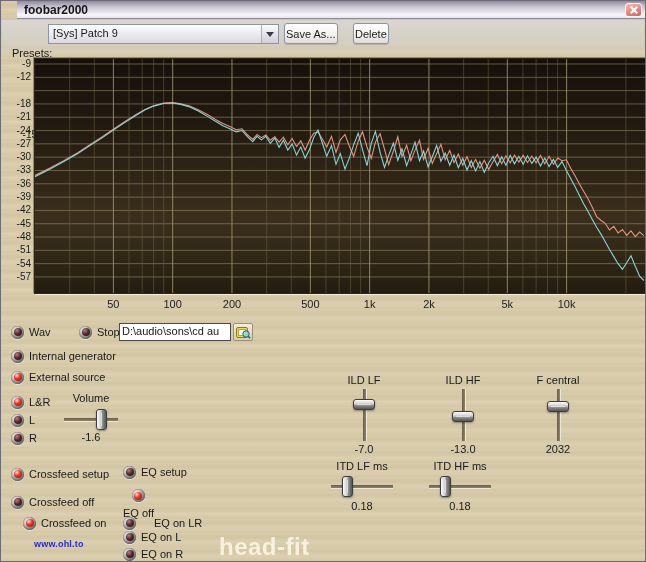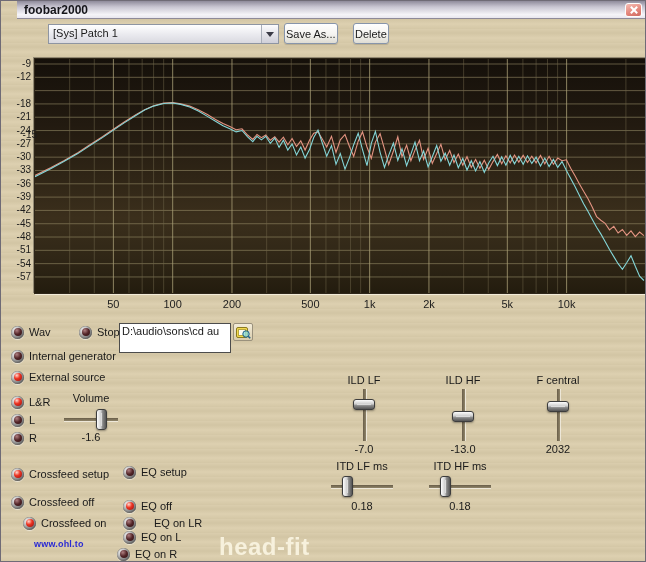--- a/index.html
+++ b/index.html
@@ -91,23 +91,26 @@
 </head>
 <body>
 
 <div class="window">
 
   <div class="titlebar">
     <span class="title">foobar2000</span>
     <div class="close"></div>
   </div>
 
+  <div class="toolbar">
+    <span class="toolbar-label">Presets:</span>
+  </div>
 
   <div class="combo silver" style="left:47px;top:23px;width:231px;height:20px;">
-    <span class="val">[Sys] Patch  1</span>
+    <span class="val">[Sys] Patch  9</span>
     <span class="arrow">
         <span class="tri"></span>
       </span>
   </div>
   <div class="btn" style="left:283px;top:22px;">Save As...</div>
   <div class="btn" style="left:352px;top:22px;">Delete</div>
 
   <div id="chart"><svg width="610" height="234" viewBox="0 0 610 234">
         <defs>
           <linearGradient id="bg" x1="0" y1="0" x2="0" y2="1">
@@ -165,21 +168,21 @@
         <line x1="472.32350928697707" y1="0" x2="472.32350928697707" y2="234" stroke="#a89d76" stroke-opacity="0.8"></line>
         <line x1="531.6175464348853" y1="0" x2="531.6175464348853" y2="234" stroke="#a89d76" stroke-opacity="0.8"></line>
         <polyline points="0.0,116.4 15.6,108.8 28.8,101.7 42.8,93.7 54.9,85.7 67.4,77.8 78.4,70.2 89.6,62.7 100.8,55.6 109.6,50.7 118.6,46.7 128.7,44.0 137.7,43.6 145.8,44.9 154.7,47.1 163.3,50.7 172.4,55.6 180.5,60.5 188.0,64.5 194.8,67.6 201.1,70.7 207.0,69.8 212.6,76.0 217.8,80.4 222.0,75.5 226.4,78.6 230.8,76.0 235.3,81.3 239.8,77.8 244.1,83.1 248.4,78.2 252.8,85.7 257.1,79.5 261.5,87.5 265.8,81.8 270.1,91.1 274.5,81.3 278.7,74.2 283.0,72.9 287.3,80.0 291.7,88.0 296.5,77.3 301.0,93.3 305.3,80.9 310.0,75.5 314.5,87.5 318.7,97.3 323.2,82.2 327.5,72.9 332.0,88.0 336.3,99.5 340.4,83.1 345.1,74.7 349.5,90.2 353.7,105.7 358.4,92.0 362.8,77.8 367.0,97.7 371.6,86.2 375.9,101.7 380.0,91.1 384.5,81.3 388.6,100.4 393.1,89.3 397.3,104.4 401.7,94.6 405.9,85.3 410.2,100.8 414.7,91.5 419.0,103.5 423.3,95.1 427.8,106.2 432.0,97.7 436.3,108.4 440.6,100.4 444.9,109.3 449.3,101.3 453.7,110.6 458.0,102.6 462.4,95.5 466.7,104.8 470.9,96.8 475.2,103.9 479.5,96.0 483.8,103.1 488.2,96.4 492.5,103.5 496.8,97.3 501.1,103.9 505.5,96.4 509.8,104.8 514.1,97.3 518.4,105.3 522.7,99.1 527.0,101.7 531.4,100.8 535.7,109.3 540.0,116.8 544.3,124.8 548.6,132.3 552.9,139.4 557.2,147.9 561.6,157.6 565.8,161.2 570.1,164.3 574.5,170.9 578.8,167.4 583.1,174.0 587.4,170.5 591.7,176.3 596.0,171.8 600.3,177.6 604.6,173.1 608.9,176.7" fill="none" stroke="#e49482" stroke-width="1.1"></polyline>
         <polyline points="0.0,117.7 15.6,109.7 28.8,102.6 42.8,94.6 54.9,86.6 67.4,78.6 78.4,71.1 89.6,63.6 100.8,56.5 109.6,51.1 118.6,47.1 128.7,44.5 137.7,44.0 145.8,45.4 154.7,48.0 163.3,52.0 172.4,57.4 180.5,62.2 188.0,66.7 194.8,69.8 201.1,72.9 207.0,71.5 212.6,77.8 217.8,82.6 222.0,77.3 226.4,80.9 230.8,77.3 235.3,84.4 239.8,79.1 244.1,88.4 248.4,81.3 252.8,91.1 257.1,84.9 261.5,96.0 265.8,88.0 270.1,99.1 274.5,90.6 278.7,78.6 283.0,71.1 287.3,84.0 291.7,97.3 296.5,86.6 301.0,105.3 305.3,94.6 310.0,110.1 314.5,98.6 318.7,85.7 323.2,74.2 327.5,90.6 332.0,106.6 336.3,84.4 340.4,72.4 345.1,93.3 349.5,108.4 353.7,96.4 358.4,84.0 362.8,101.3 367.0,89.7 371.6,106.6 375.9,95.1 380.0,83.1 384.5,101.7 388.6,92.0 393.1,107.9 397.3,97.7 401.7,86.6 405.9,102.2 410.2,94.2 414.7,106.2 419.0,96.0 423.3,108.8 427.8,99.5 432.0,111.0 436.3,101.7 440.6,111.9 444.9,102.6 449.3,113.3 453.7,103.9 458.0,97.3 462.4,106.6 466.7,97.7 470.9,106.2 475.2,96.4 479.5,104.8 483.8,97.3 488.2,105.3 492.5,96.8 496.8,104.4 501.1,98.2 505.5,107.0 509.8,99.1 514.1,107.5 518.4,100.4 522.7,108.4 527.0,102.6 531.4,111.5 535.7,119.5 540.0,127.5 544.3,136.3 548.6,144.8 552.9,152.3 557.2,160.3 561.6,168.3 565.8,174.9 570.1,182.5 574.5,190.5 578.8,197.6 583.1,204.7 587.4,210.4 591.7,203.8 596.0,196.7 600.3,207.3 604.6,217.1 608.9,221.5" fill="none" stroke="#84d6d8" stroke-width="1.1"></polyline>
       </svg></div>
   <div id="ylabels"></div>
   <div id="xlabels"></div>
 
   <div id="radios"></div>
 
-  <div class="field" style="left:118px;top:322px;width:112px;height:30px;">D:\audio\sons\cd au</div>
+  <div class="field" style="left:118px;top:322px;width:112px;height:18px;">D:\audio\sons\cd au</div>
   <div class="iconbtn" style="left:232px;top:322px;">
     <svg width="15" height="13" viewBox="0 0 15 13">
       <rect x="0.5" y="1.5" width="11" height="10" rx="1.5" fill="#f4d94e" stroke="#8a7a1e"></rect>
       <rect x="2.5" y="3.5" width="7" height="6" fill="#fdfbee" stroke="#b9a83c"></rect>
       <circle cx="10" cy="8" r="3.2" fill="rgba(140,220,220,0.8)" stroke="#1d5f86"></circle>
       <line x1="12.2" y1="10.2" x2="14.2" y2="12.2" stroke="#1d5f86" stroke-width="1.6"></line>
     </svg>
   </div>
 
 
@@ -250,33 +253,33 @@
       <span>Crossfeed off</span>
     </div>
     <div class="radio" style="left: 22px; top: 515px;">
       <span class="led on"></span>
       <span>Crossfeed on</span>
     </div>
     <div class="radio" style="left: 122px; top: 464px;">
       <span class="led"></span>
       <span>EQ setup</span>
     </div>
-    <div class="radio" style="left: 122px; top: 498px;">
+    <div class="radio" style="left: 122px; top: 488px; flex-direction: column;">
       <span class="led on"></span>
       <span>EQ off</span>
     </div>
     <div class="radio" style="left: 122px; top: 515px; gap: 18px;">
       <span class="led"></span>
       <span>EQ on LR</span>
     </div>
     <div class="radio" style="left: 122px; top: 529px;">
       <span class="led"></span>
       <span>EQ on L</span>
     </div>
-    <div class="radio" style="left: 116px; top: 546px;">
+    <div class="radio" style="left: 122px; top: 546px;">
       <span class="led"></span>
       <span>EQ on R</span>
     </div>
     <div class="slabel" style="left: 331px; top: 373px; width: 64px;">ILD LF</div>
     <div class="vtrack" style="left: 362px; top: 388px; height: 52px;"></div>
     <div class="vthumb" style="left: 352px; top: 397.56px;"></div>
     <div class="svalue" style="left: 331px; top: 442px; width: 64px;">-7.0</div>
     <div class="slabel" style="left: 430px; top: 373px; width: 64px;">ILD HF</div>
     <div class="vtrack" style="left: 461px; top: 388px; height: 52px;"></div>
     <div class="vthumb" style="left: 451px; top: 410.04px;"></div>

